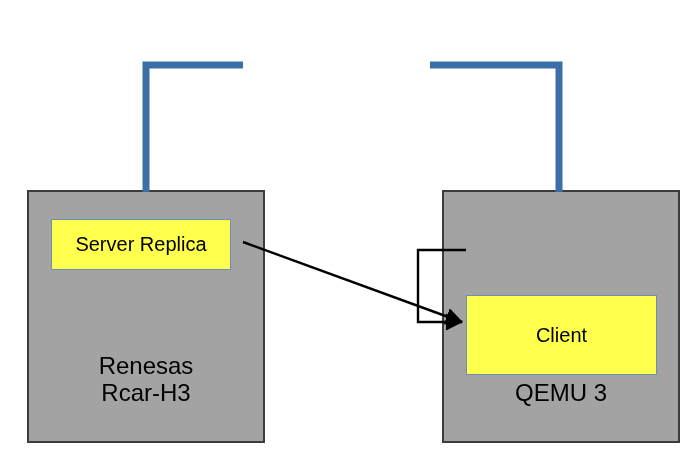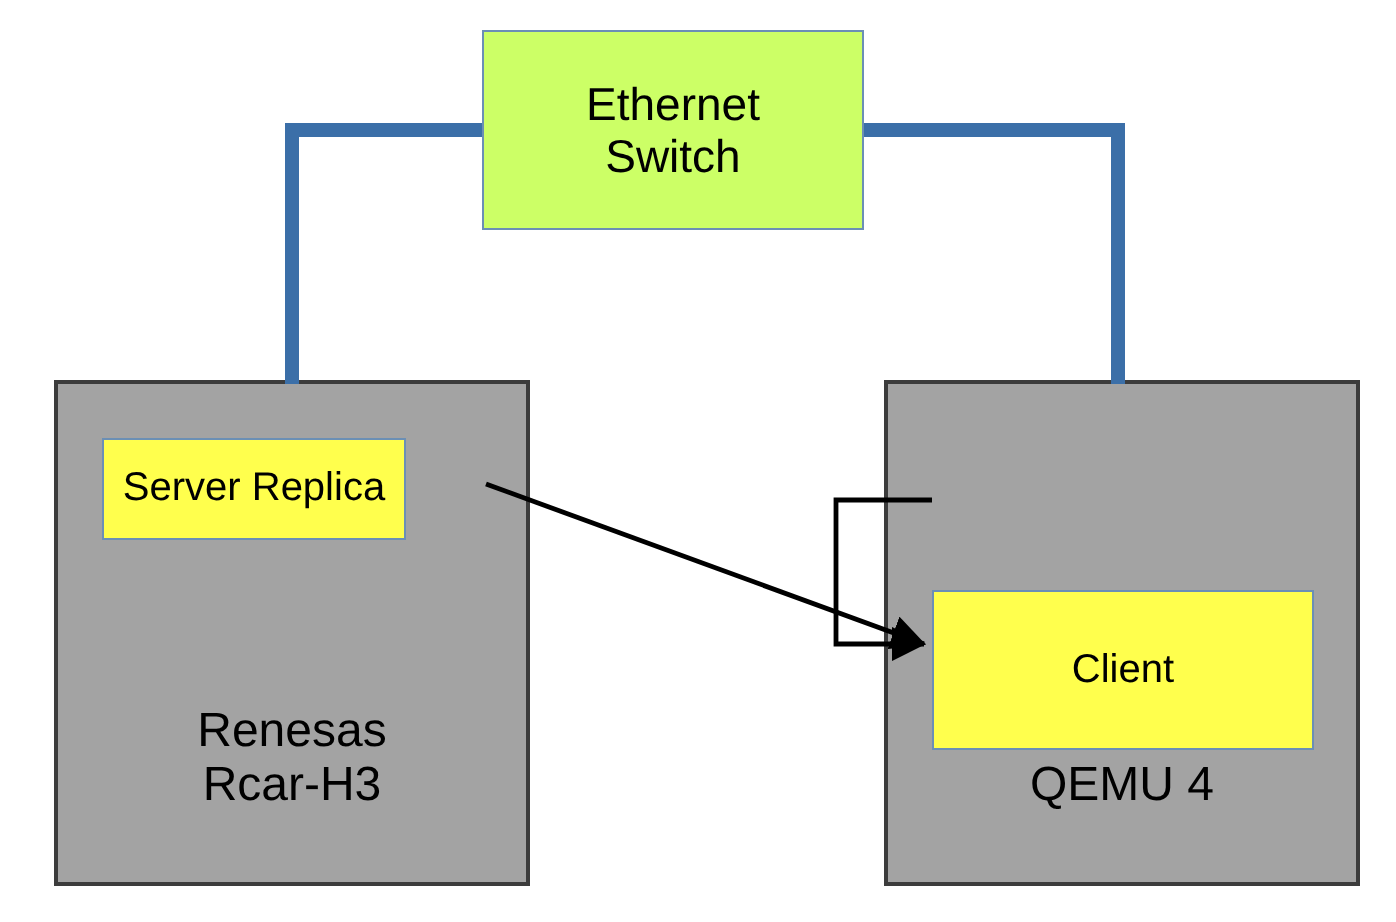--- a/index.html
+++ b/index.html
@@ -76,29 +76,25 @@
     <polyline points="243,65 146,65 146,192" fill="none" stroke="#3b6fa8" stroke-width="7" stroke-linecap="butt" stroke-linejoin="miter"></polyline>
     <polyline points="430,65 559,65 559,192" fill="none" stroke="#3b6fa8" stroke-width="7" stroke-linecap="butt" stroke-linejoin="miter"></polyline>
   </svg>
 
   <div class="node host-box" style="left:27px; top:190px; width:238px; height:253px;">
     <span class="node-label">Renesas
 Rcar-H3</span>
   </div>
 
   <div class="node host-box" style="left:442px; top:190px; width:238px; height:253px;">
-    <span class="node-label">QEMU 4</span>
+    <span class="node-label">QEMU 3</span>
   </div>
 
-  <div class="node switch-box" style="left:241px; top:15px; width:191px; height:100px;">
-    <span class="node-label">Ethernet
-Switch</span>
-  </div>
 
-  <div class="node proc-box" style="left:51px; top:219px; width:152px; height:51px;">
+  <div class="node proc-box" style="left:51px; top:219px; width:180px; height:51px;">
     <span class="node-label">Server Replica</span>
   </div>
 
 
   <div class="node proc-box" style="left:466px; top:295px; width:191px; height:80px;">
     <span class="node-label">Client</span>
   </div>
 
   <svg class="links links-front" viewBox="0 0 698 461">
     <defs>

